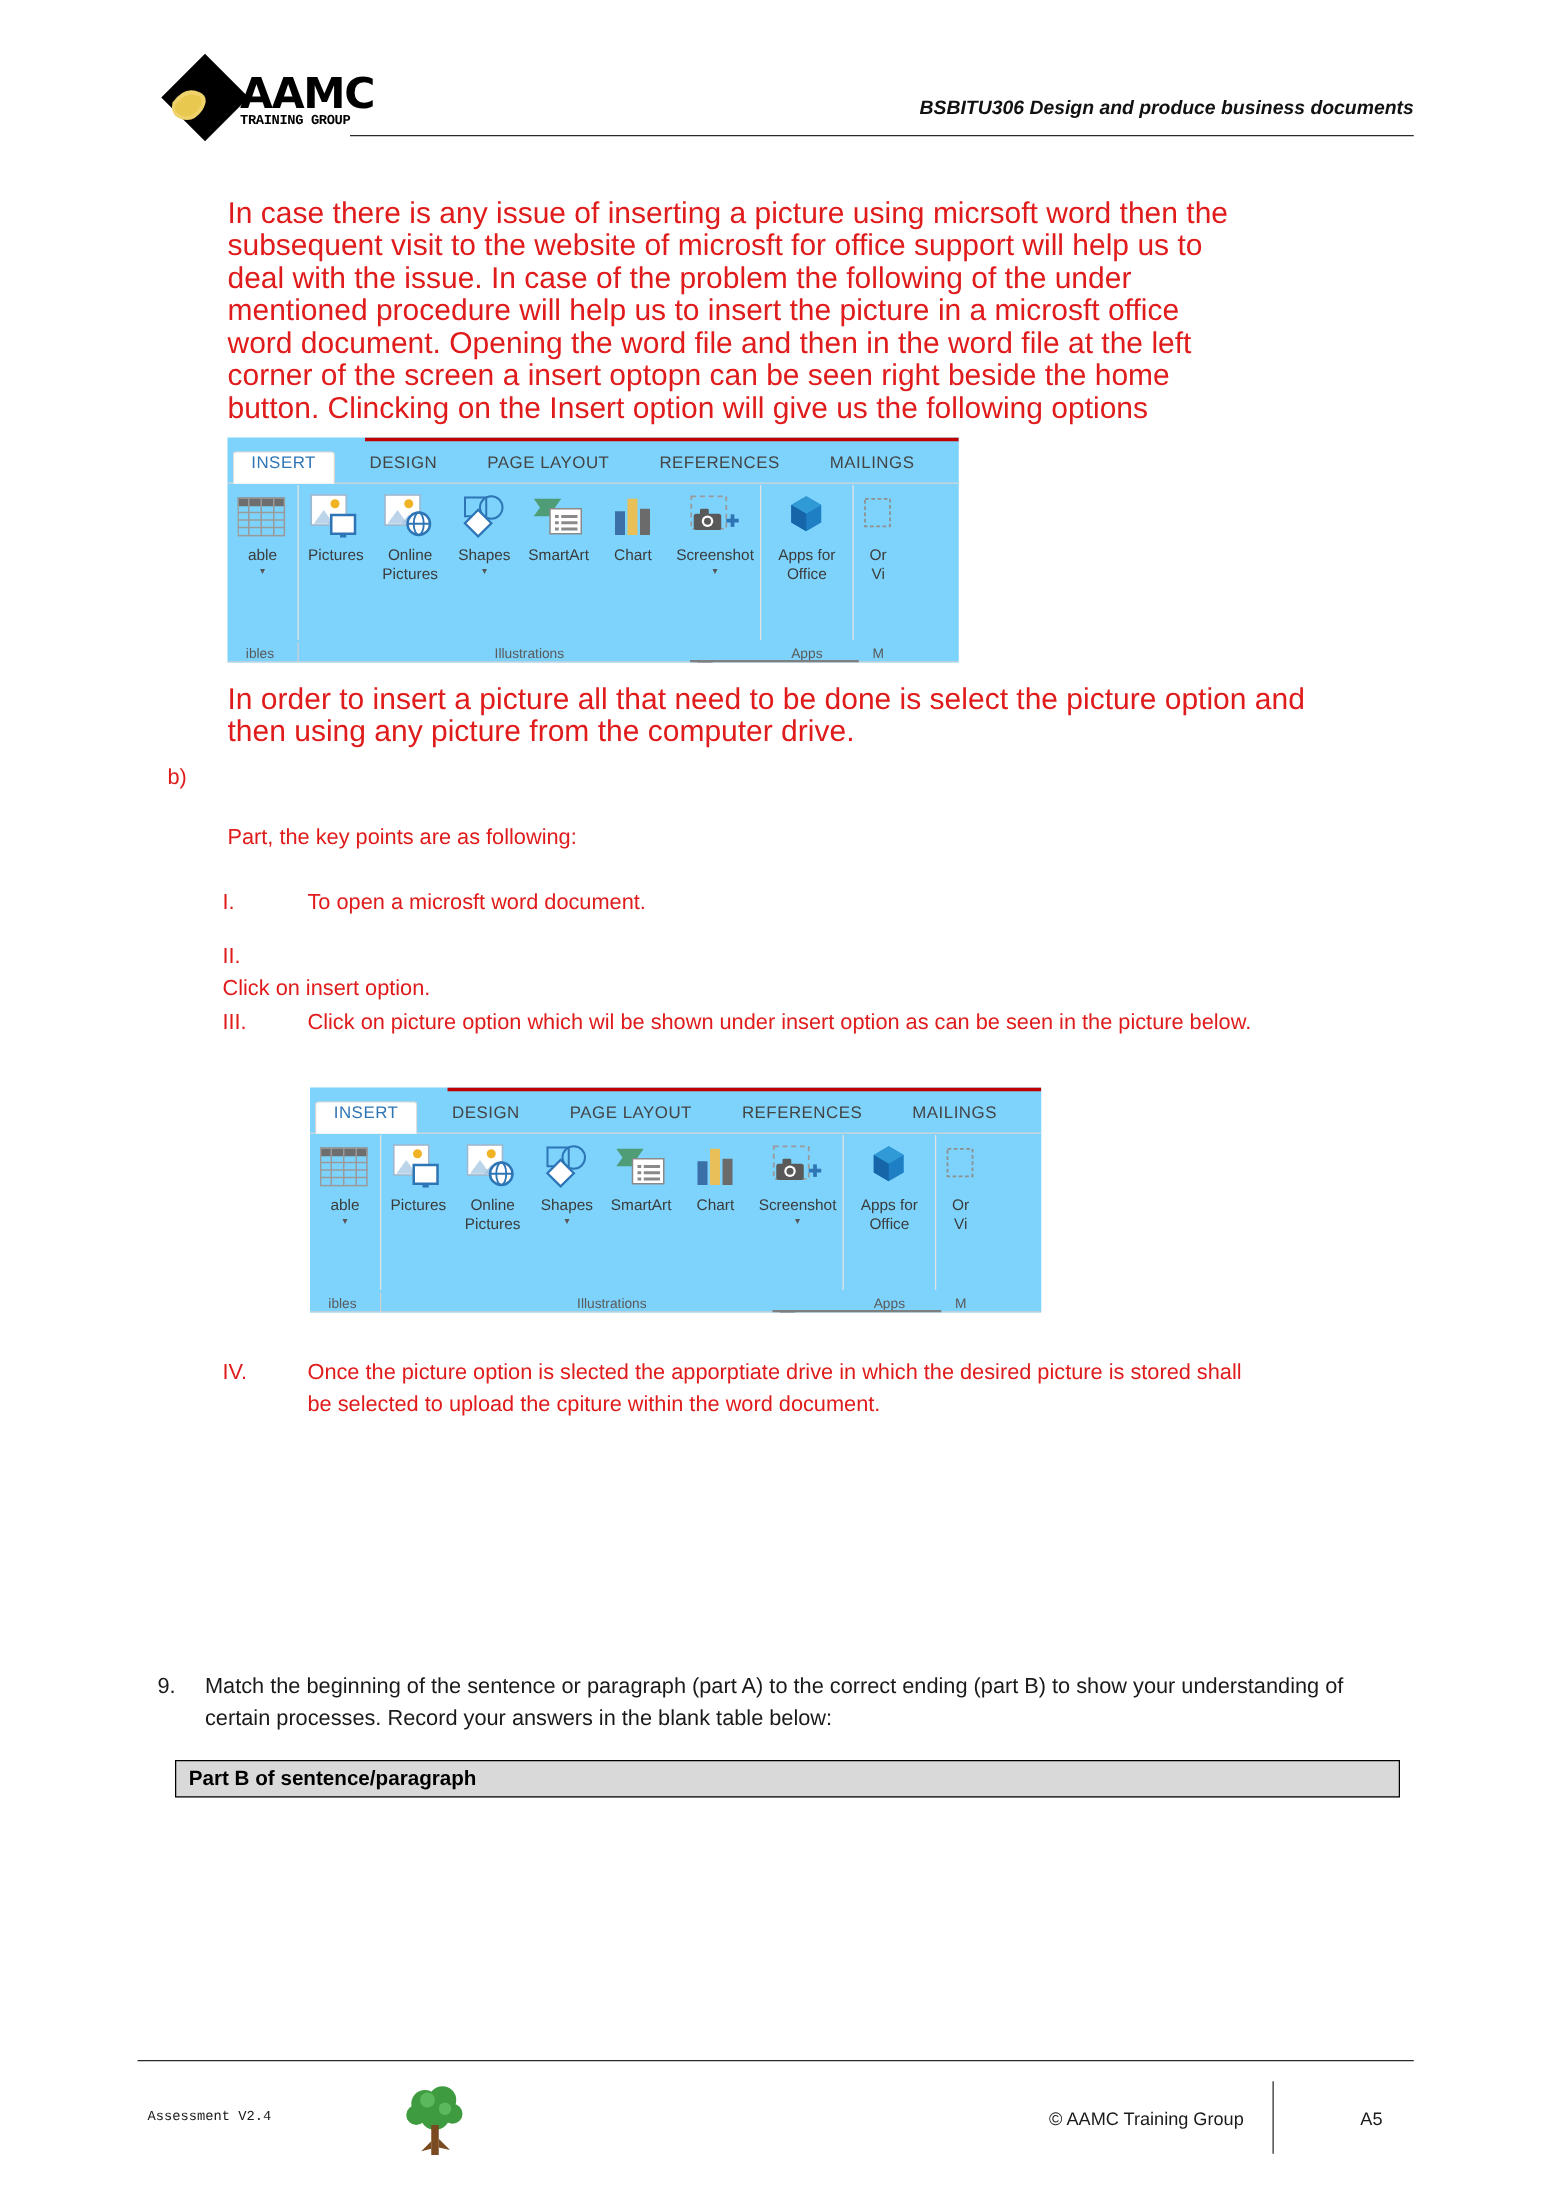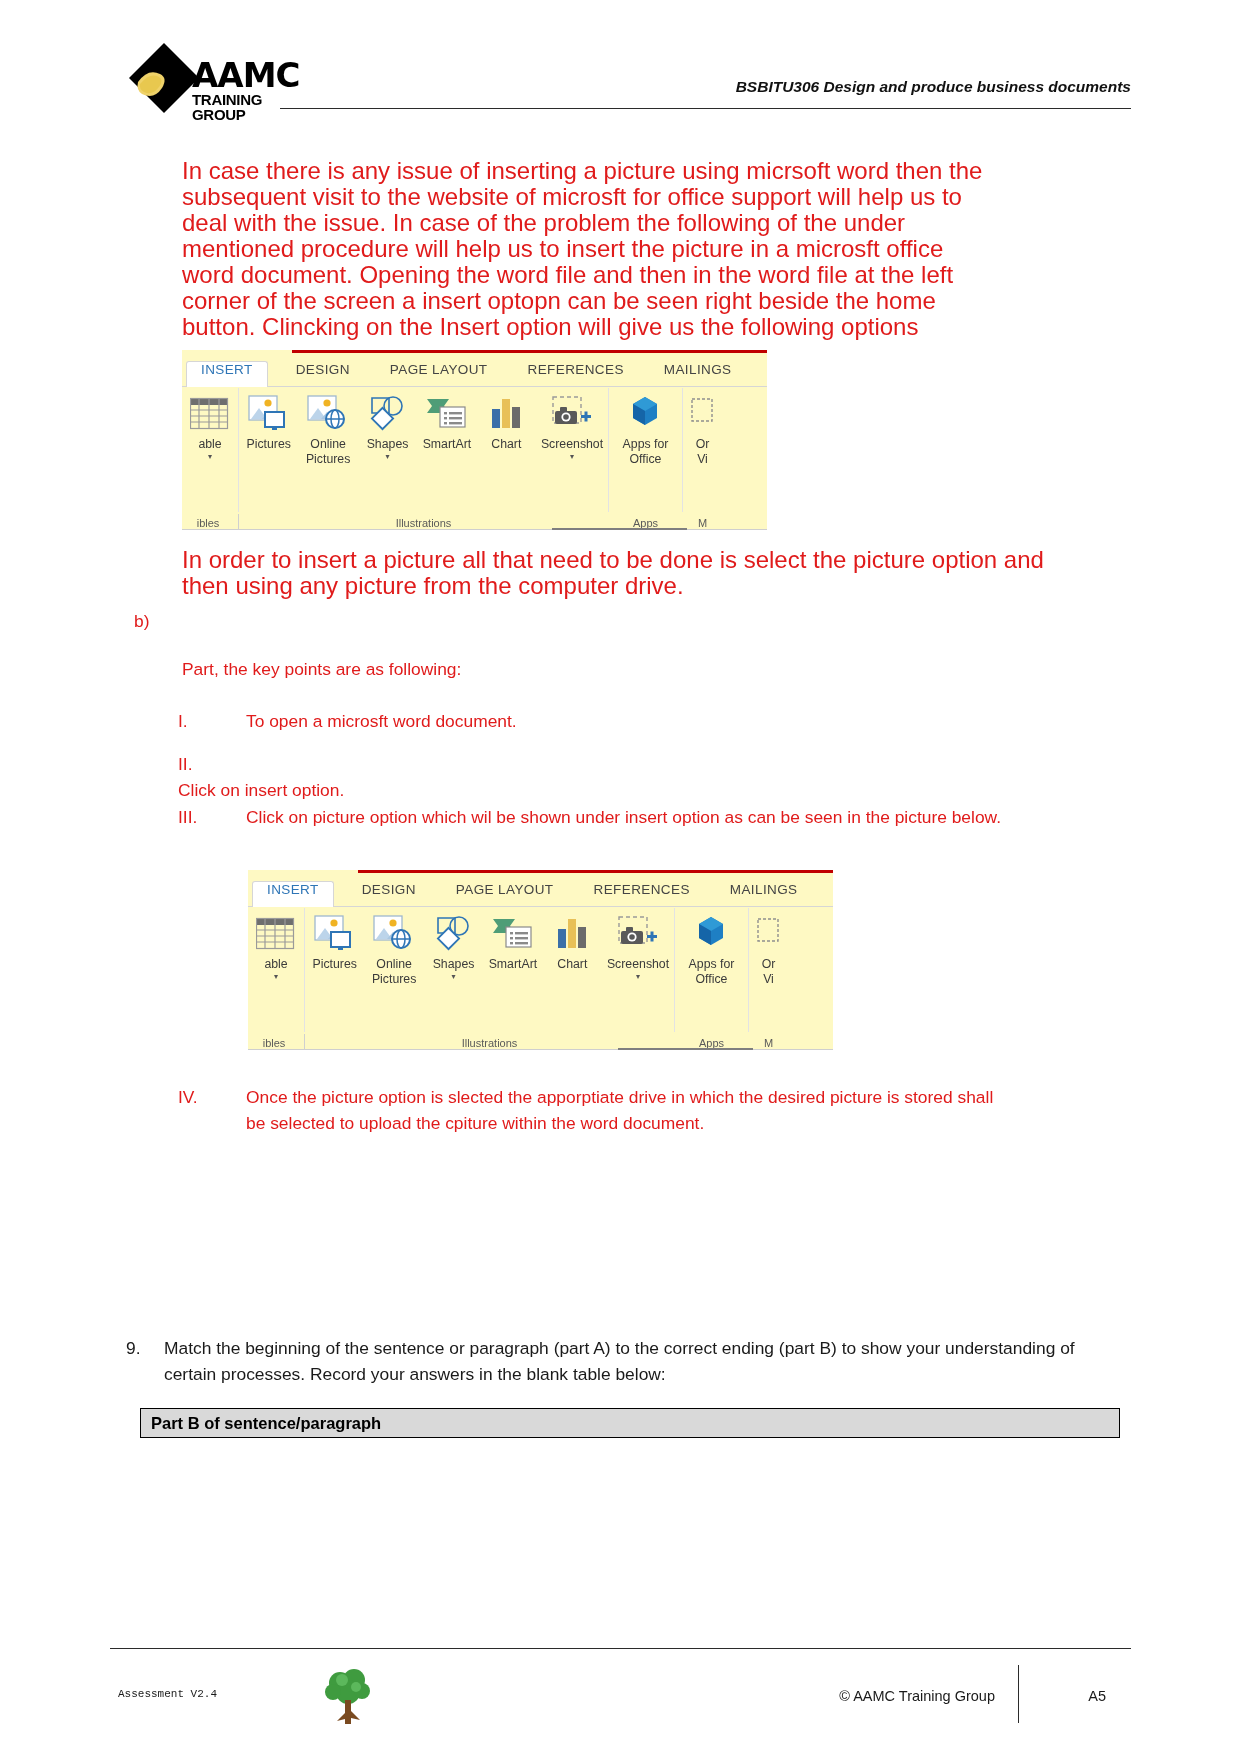--- a/index.html
+++ b/index.html
@@ -41,22 +41,22 @@
     line-height: 1;
   }
   .logo-aamc {
     font-family: "DejaVu Sans", sans-serif;
     font-weight: bold;
     font-size: 34px;
     letter-spacing: -1px;
     color: #000;
   }
   .logo-sub {
-    font-family: Liberation Sans, sans-serif;
-    font-size: 15px;
+    font-family: Liberation Mono, monospace;
+    font-size: 11px;
     font-weight: bold;
     letter-spacing: -0.3px;
     color: #000;
     margin-top: 0px;
   }
   .header-title {
     position: absolute;
     right: 0; top: 38px;
     font-size: 15.5px;
     font-style: italic;
@@ -124,21 +124,21 @@
   .roman .marker { width: 68px; flex: none; }
   .roman .body { }
   .r1 { left: 68px; top: 568px; width: 900px; }
   .r2 { left: 68px; top: 611px; width: 900px; flex-direction: column; }
   .r3 { left: 68px; top: 664px; width: 890px; }
   .r4 { left: 68px; top: 944px; width: 830px; }
 
   
   .ribbon {
     position: absolute;
-    background: #fef9c3;
+    background: #7dd3fc;
     overflow: hidden;
   }
   .ribbon-topline {
     position: absolute;
     height: 3px;
     background: #c00000;
     top: 0;
   }
   .tabs {
     position: absolute;

